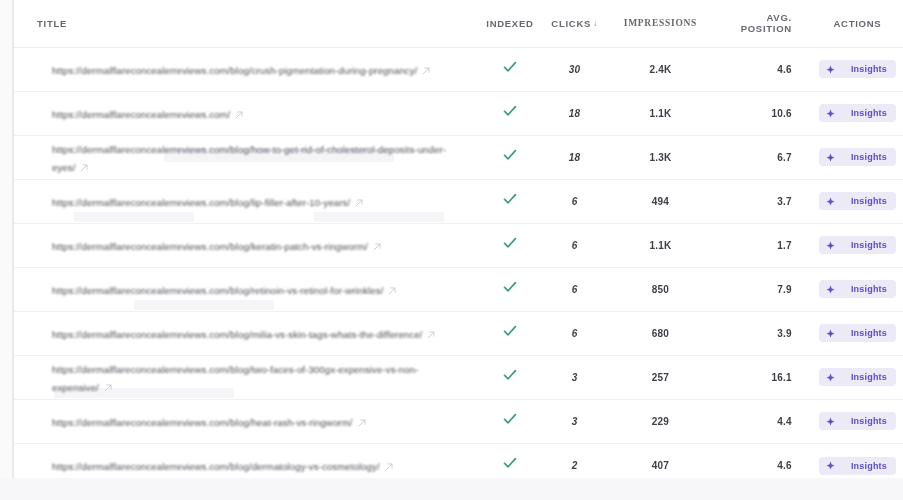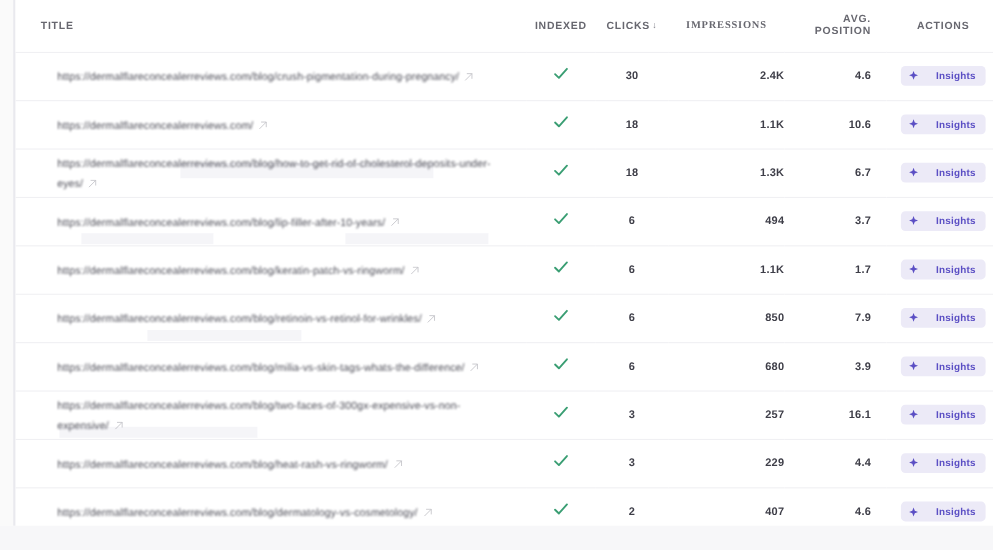--- a/index.html
+++ b/index.html
@@ -136,22 +136,22 @@
 
   td.c-clicks,
   td.c-impr,
   td.c-pos {
     font-size: 10px;
     font-weight: 700;
     color: #3e3e48;
     filter: blur(0.55px);
     letter-spacing: 0.2px;
   }
-  td.c-clicks { text-align: center; }
-  td.c-impr   { text-align: right; }
+  td.c-clicks { text-align: center; font-style: italic; }
+  td.c-impr   { text-align: center; }
   td.c-pos    { text-align: right; padding-right: 14px; }
 
   td.c-actions { text-align: center; padding-right: 8px; }
 
   .insights-btn {
     display: inline-flex;
     align-items: center;
     gap: 16px;
     background: #eceaf7;
     border: none;

